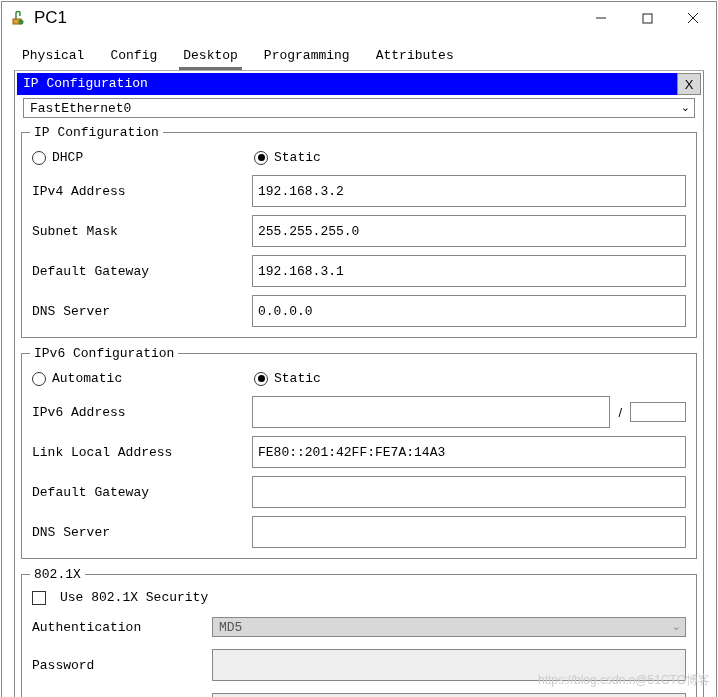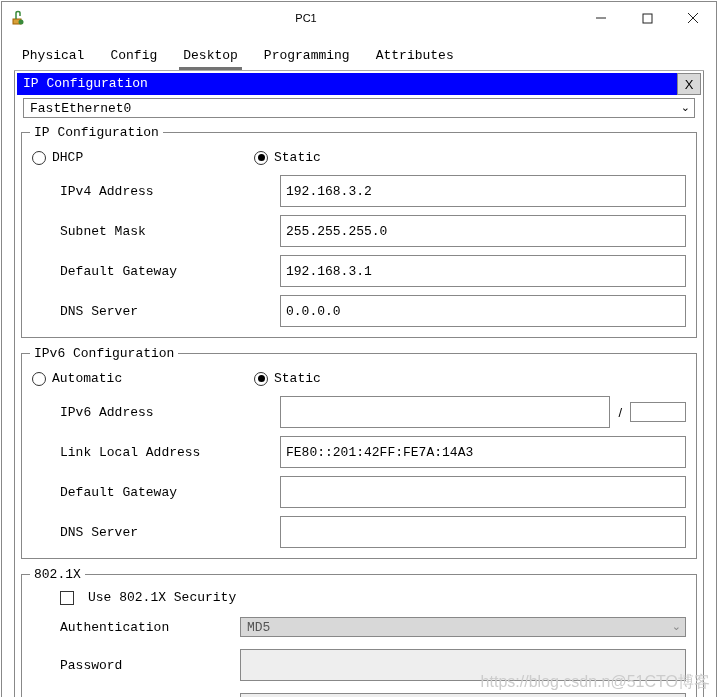--- a/index.html
+++ b/index.html
@@ -22,22 +22,21 @@
   background: #fff;
 }
 .titlebar .app-icon {
   width: 16px; height: 16px;
   margin-right: 8px;
   display: inline-block;
 }
 .titlebar .title {
   flex: 1;
   font-family: Arial, sans-serif;
-  font-size: 11px;
-  text-align: center;
+  font-size: 17px;
 }
 .win-controls { display: flex; }
 .win-btn {
   width: 46px; height: 32px;
   display: flex; align-items: center; justify-content: center;
   font-family: Arial, sans-serif;
   font-size: 13px;
   color: #222;
 }
 .win-btn svg { stroke: #222; }
@@ -111,21 +110,20 @@
   padding: 4px 4px 6px 4px;
 }
 legend {
   padding: 0 4px;
   margin-left: 4px;
 }
 .form-row {
   display: flex;
   align-items: center;
   padding: 4px 6px;
-  margin-left: 28px;
 }
 .form-row .lbl {
   width: 220px;
 }
 .form-row .ctrl {
   flex: 1;
   display: flex;
   align-items: center;
   gap: 6px;
 }
@@ -192,21 +190,21 @@
 }
 .bottom-bar {
   display: flex; align-items: center;
   gap: 6px;
   padding: 8px 14px 10px 14px;
 }
 .watermark {
   position: absolute;
   right: 8px;
   top: 672px;
-  font-size: 16px;
+  font-size: 12px;
   color: #ccc;
   font-family: Arial, sans-serif;
 }
 </style>
 </head>
 <body>
 
 <div class="window">
 
   <div class="titlebar">

